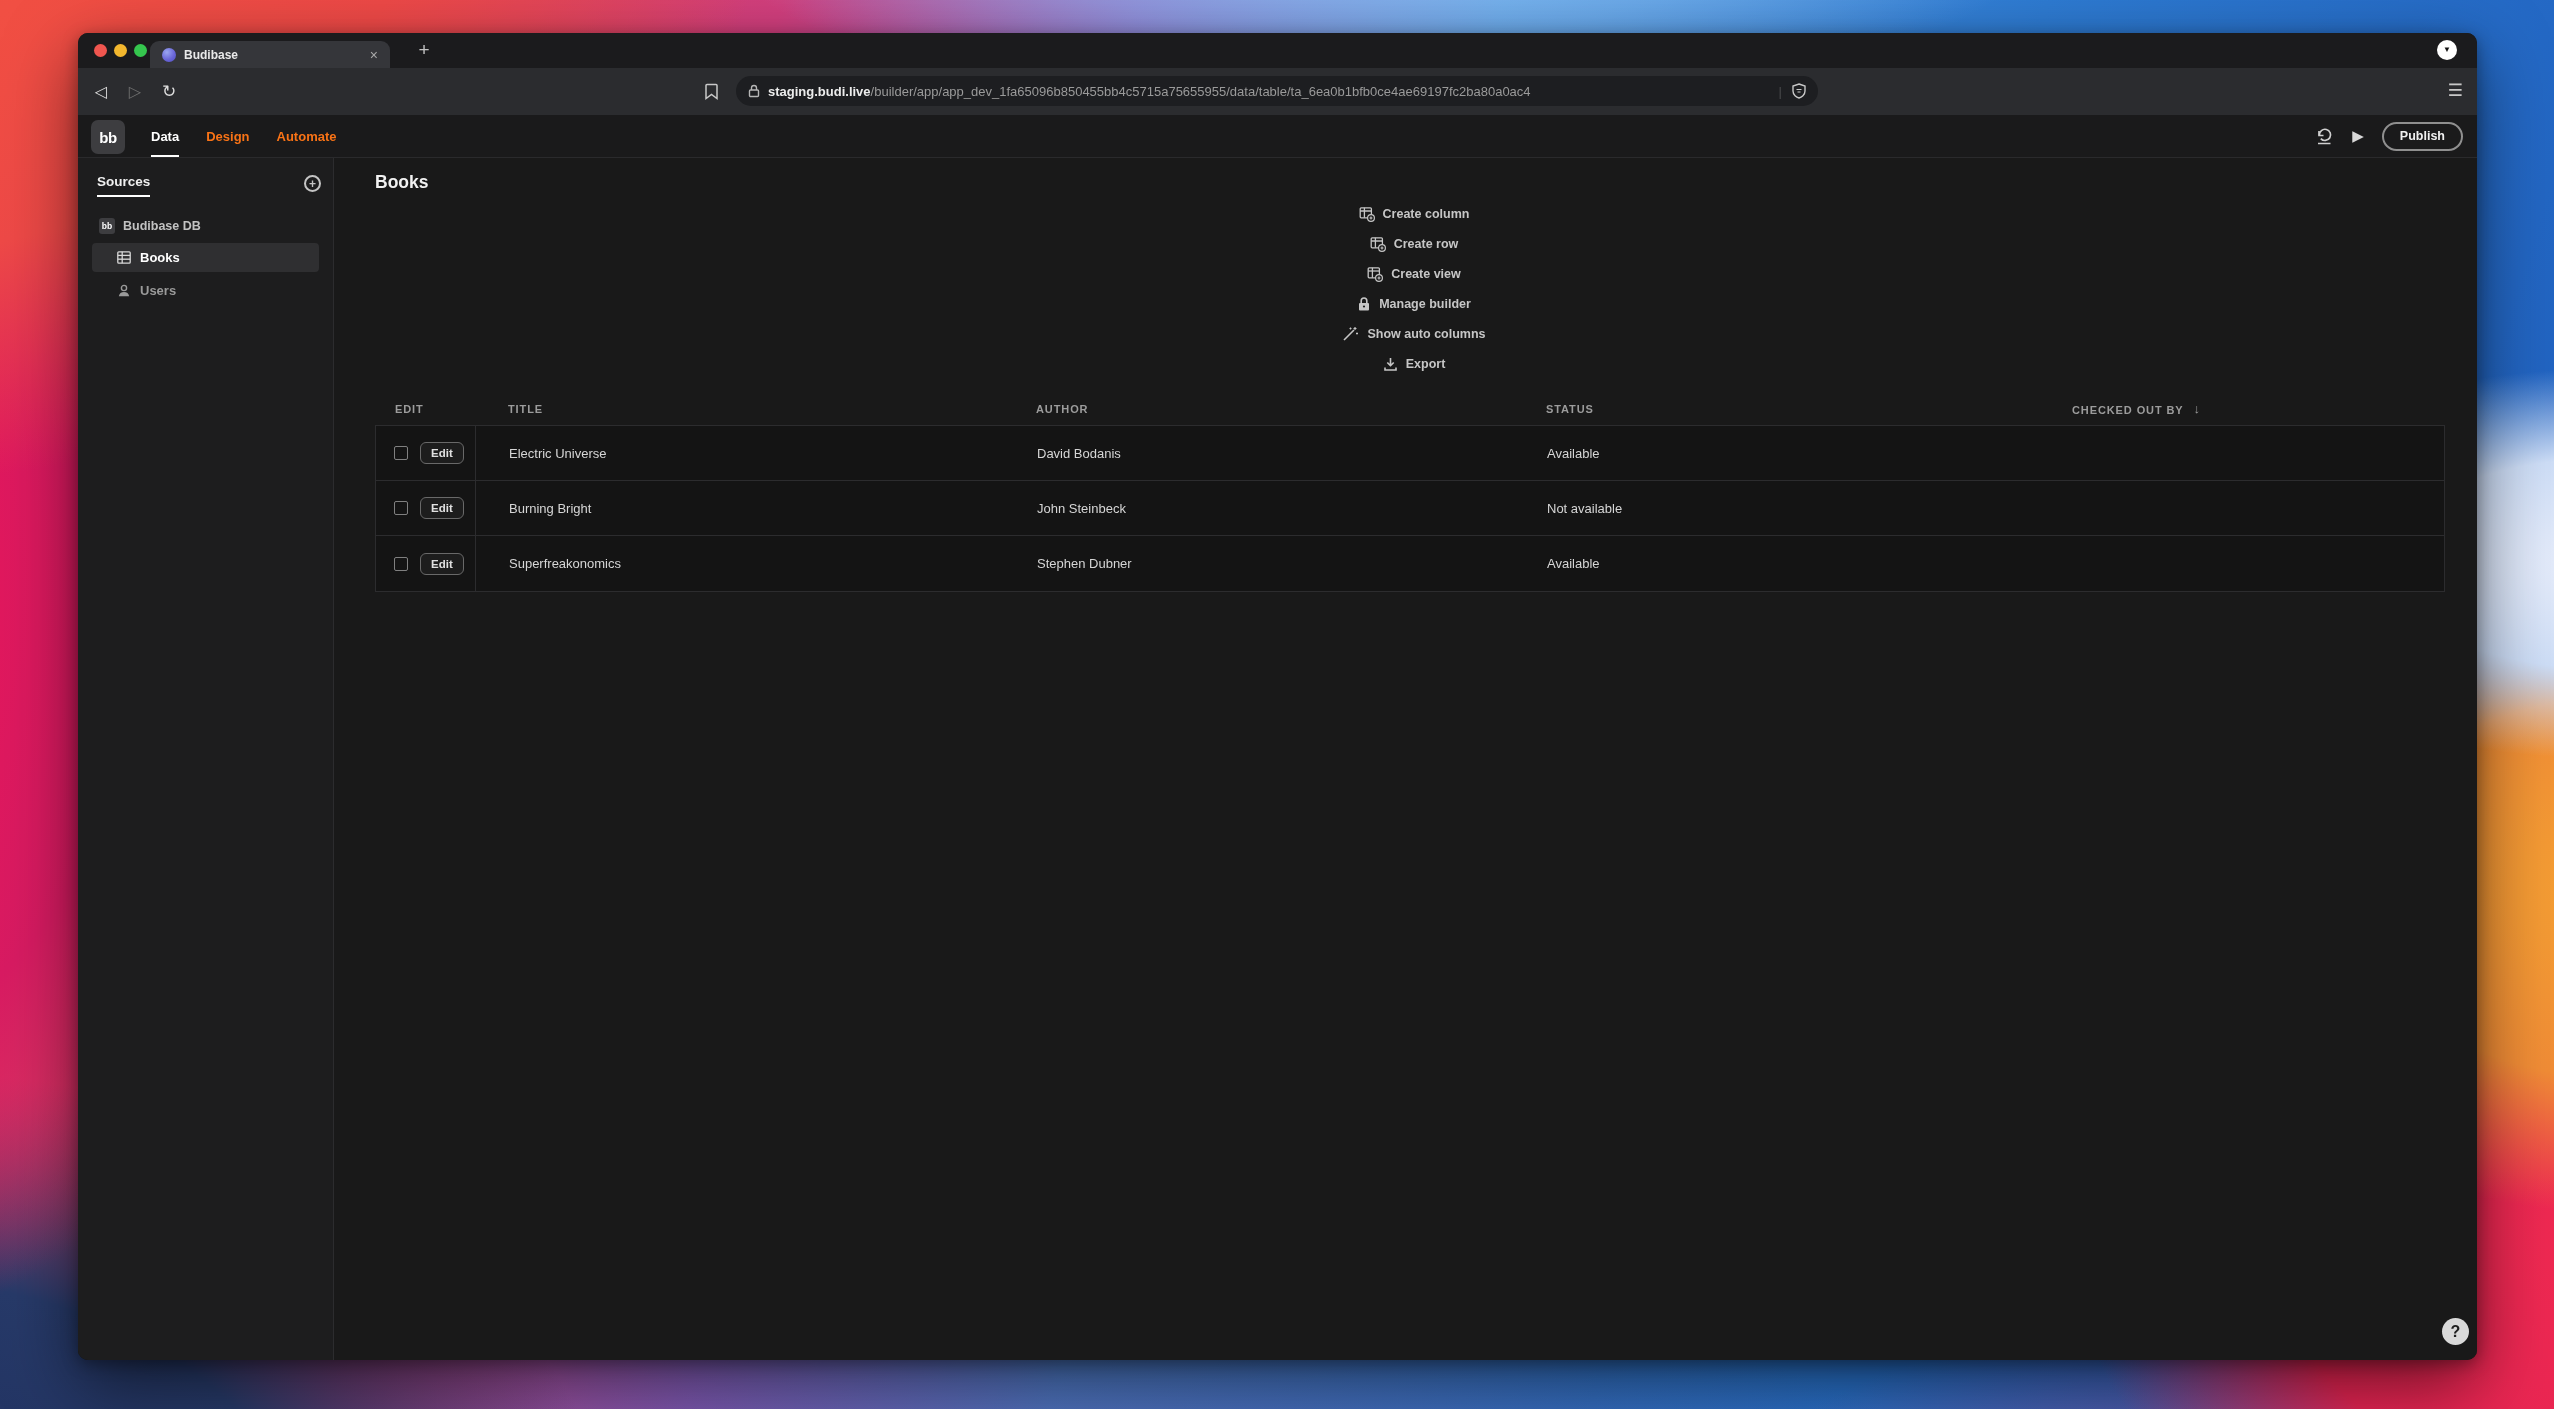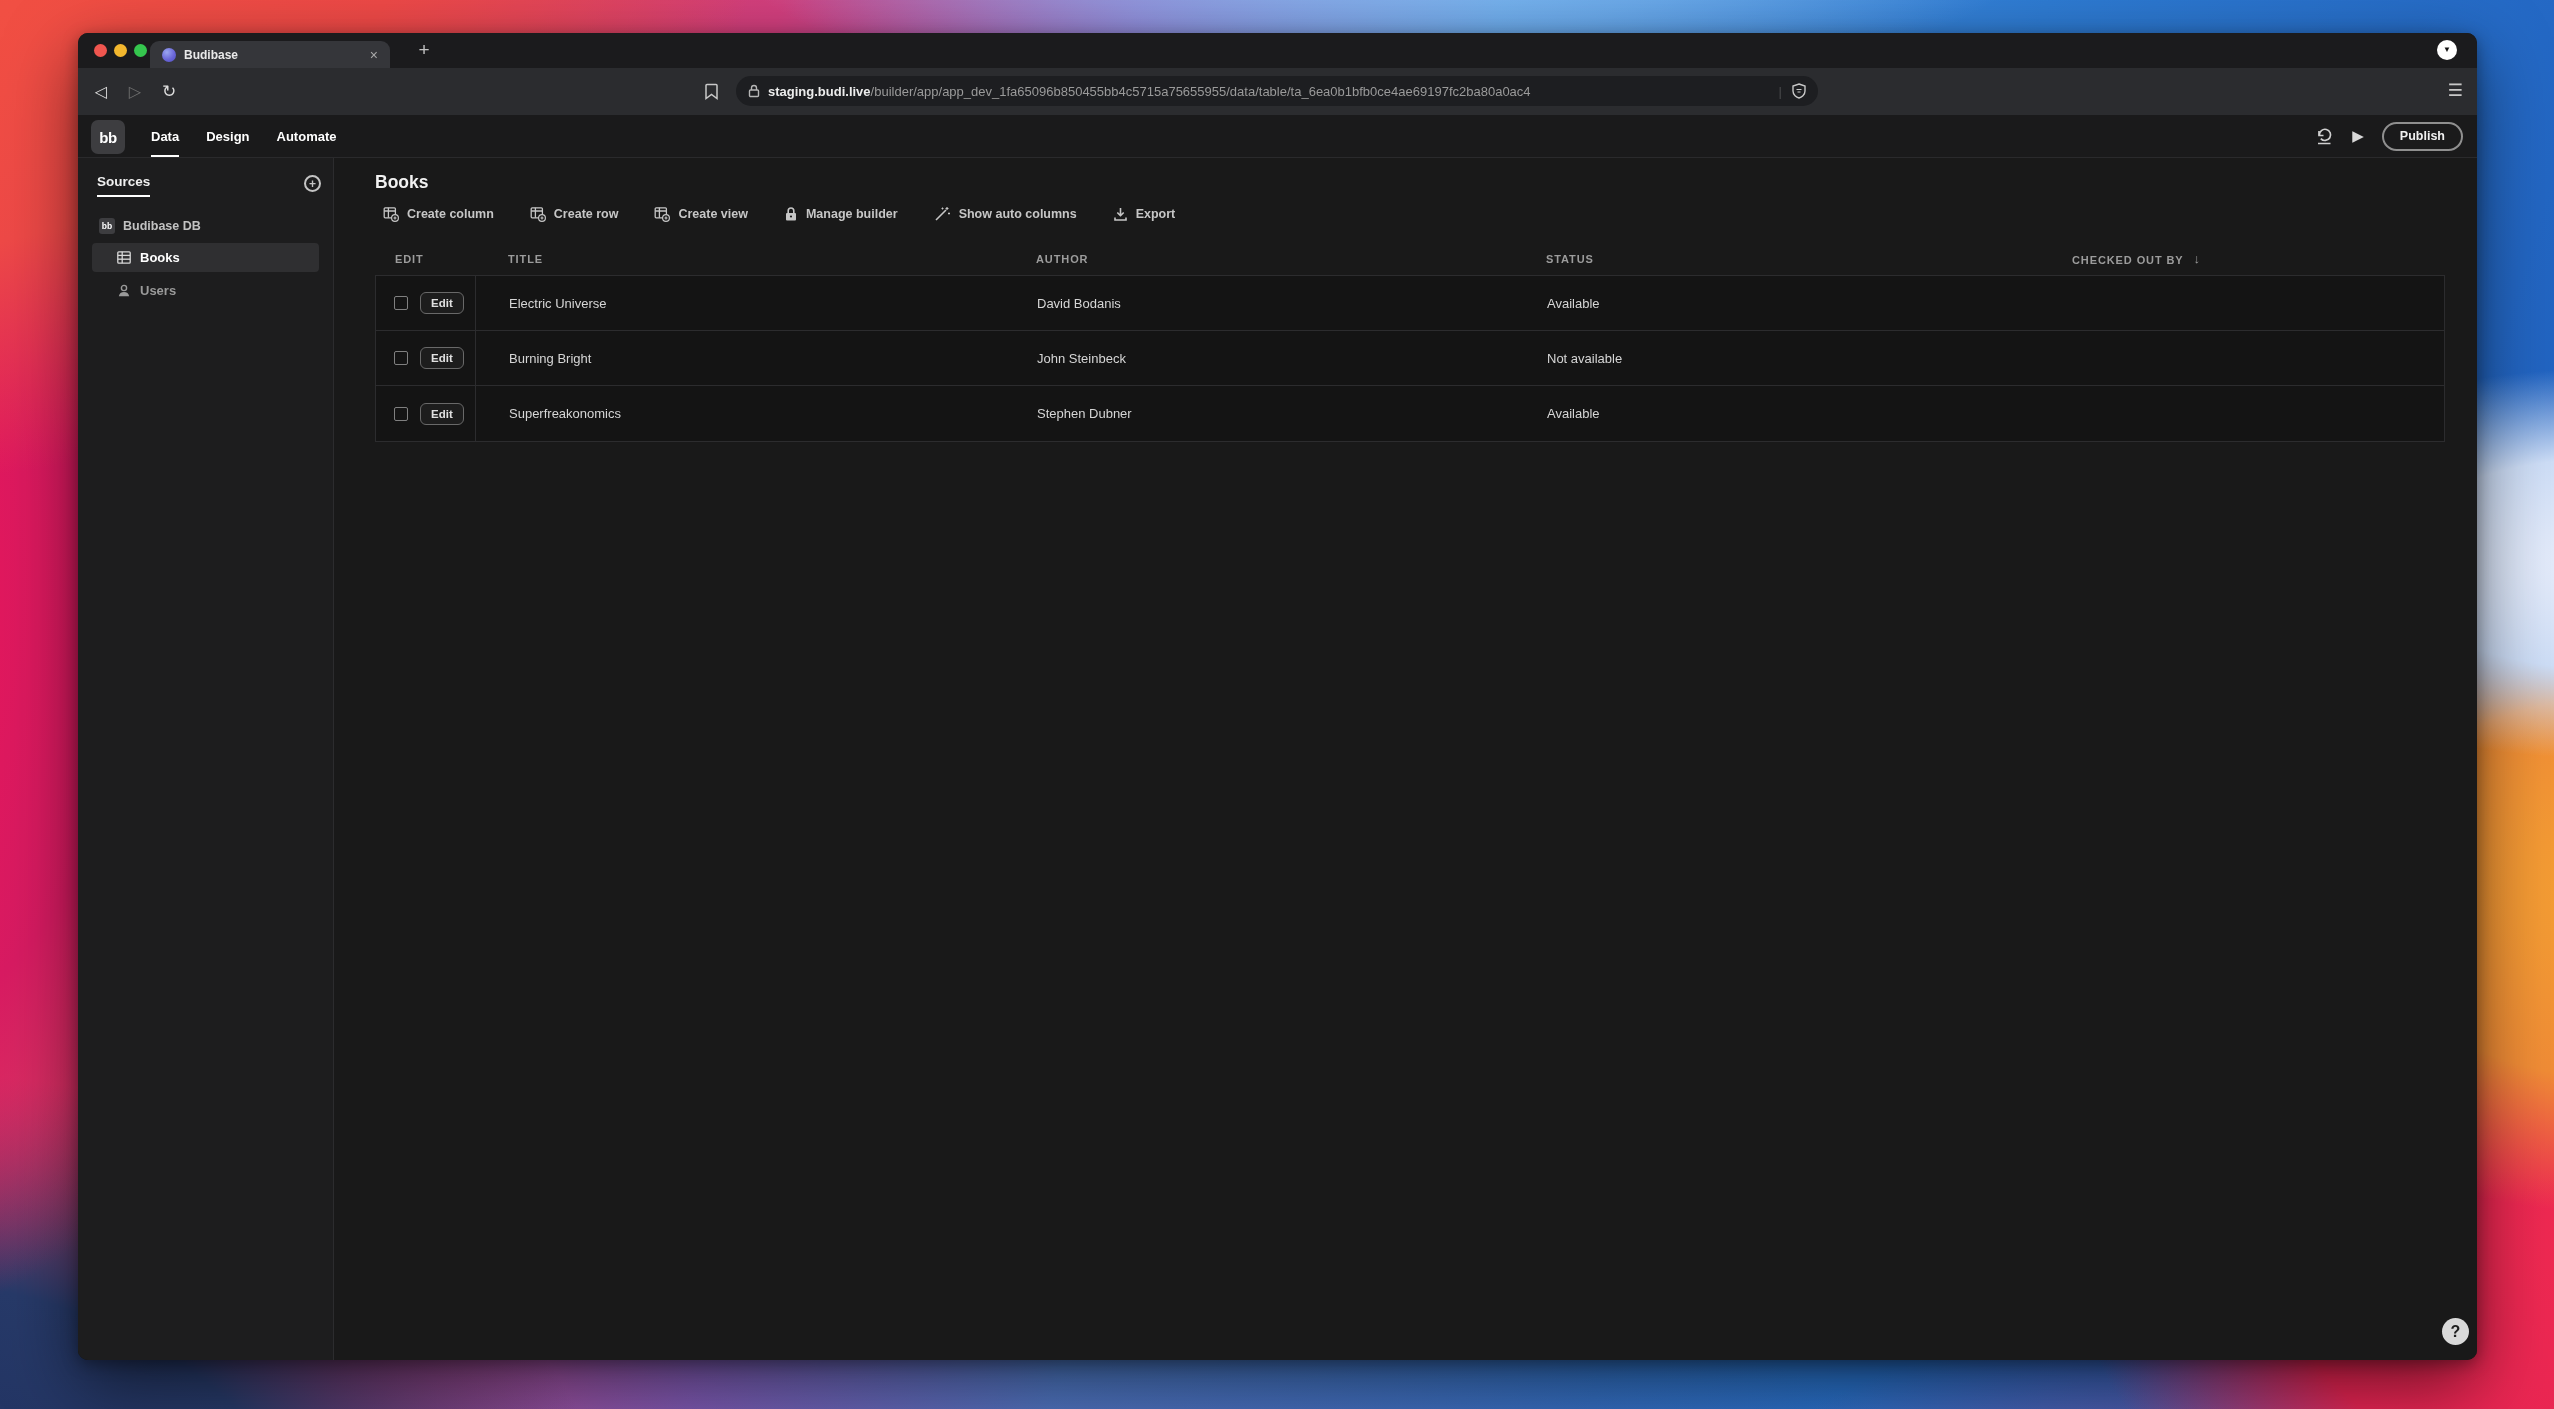--- a/index.html
+++ b/index.html
@@ -57,21 +57,21 @@
   .menu-btn { position:absolute; right:14px; top:14px; font-size:17px; color:#c8c8c8; line-height:1; }
   
   .page { flex:1; display:flex; flex-direction:column; background:#191919; position:relative; }
   .appheader { height:43px; background:#1a1a1b; border-bottom:1px solid #2a2a2c; position:relative;
                display:flex; align-items:center; flex:none; }
   .bblogo { position:absolute; left:13px; top:5px; width:34px; height:34px; border-radius:7px;
             background:#3d3d40; color:#ffffff; font-weight:800; font-size:15px;
             display:flex; align-items:center; justify-content:center; letter-spacing:-.5px; }
   .nav-tabs { position:absolute; left:73px; top:0; height:100%; display:flex; gap:27px; }
   .nav-tab { height:100%; display:flex; align-items:center; font-size:13px; font-weight:600;
-             color:#ffffff; border-bottom:2px solid transparent; padding-top:2px; }
+             color:#f97316; border-bottom:2px solid transparent; padding-top:2px; }
   .nav-tab.active { color:#ffffff; border-bottom-color:#ffffff; }
   .header-right { position:absolute; right:14px; top:0; height:100%; display:flex; align-items:center; gap:18px; }
   .hdr-icon { display:flex; align-items:center; }
   .play-icon { color:#d8d8d8; font-size:15px; }
   .publish-btn { height:29px; padding:0 16px; border-radius:15px; border:2px solid #8f8f8f;
                  background:transparent; color:#f0f0f0; font-size:12.5px; font-weight:700;
                  font-family:inherit; display:flex; align-items:center; }
   .body { flex:1; display:flex; min-height:0; }
   
   .sidebar { width:256px; flex:none; background:#1d1d1e; border-right:1px solid #2c2c2e; position:relative; }
@@ -86,21 +86,21 @@
             color:#c2c2c2; font-size:12.5px; font-weight:700; }
   .bb-mini { width:16px; height:16px; border-radius:3px; background:#3d3d40; color:#fff;
              font-size:8.5px; font-weight:800; display:flex; align-items:center; justify-content:center; }
   .side-item { margin:4px 14px 0; height:29px; border-radius:4px; display:flex; align-items:center;
                padding-left:25px; gap:9px; font-size:13px; font-weight:700; color:#9a9a9a; }
   .side-item.selected { background:#2f2f31; color:#ffffff; }
   .side-item .icn { display:flex; }
   
   .main { flex:1; padding:14px 32px 0 41px; position:relative; min-width:0; }
   .page-title { font-size:17.5px; font-weight:700; color:#f2f2f2; }
-  .actions { margin-top:13px; margin-left:8px; display:flex; gap:36px; align-items:center; }
+  .actions { margin-top:13px; margin-left:8px; display:flex; gap:14px; align-items:center;flex-direction:column; }
   .action { display:flex; align-items:center; gap:8px; color:#c6c6c6; font-size:12.5px; font-weight:600; }
   .action svg { flex:none; }
   .table { margin-top:20px; }
   .thead, .trow { display:grid; grid-template-columns:100px 510px 492px 511px 1fr; align-items:center;gap:18px; }
   .thead { height:33px; color:#9c9c9c; font-size:11px; font-weight:700; letter-spacing:.9px; }
   .th { padding-left:15px; }
   .th-edit { padding-left:20px; }
   .th-last { padding-left:12px; display:flex; align-items:flex-end; gap:10px; }
   .sort-arrow { font-size:13px; letter-spacing:0; color:#9c9c9c; }
   .tbody { border:1px solid #2c2c2e; background:#141414; }

